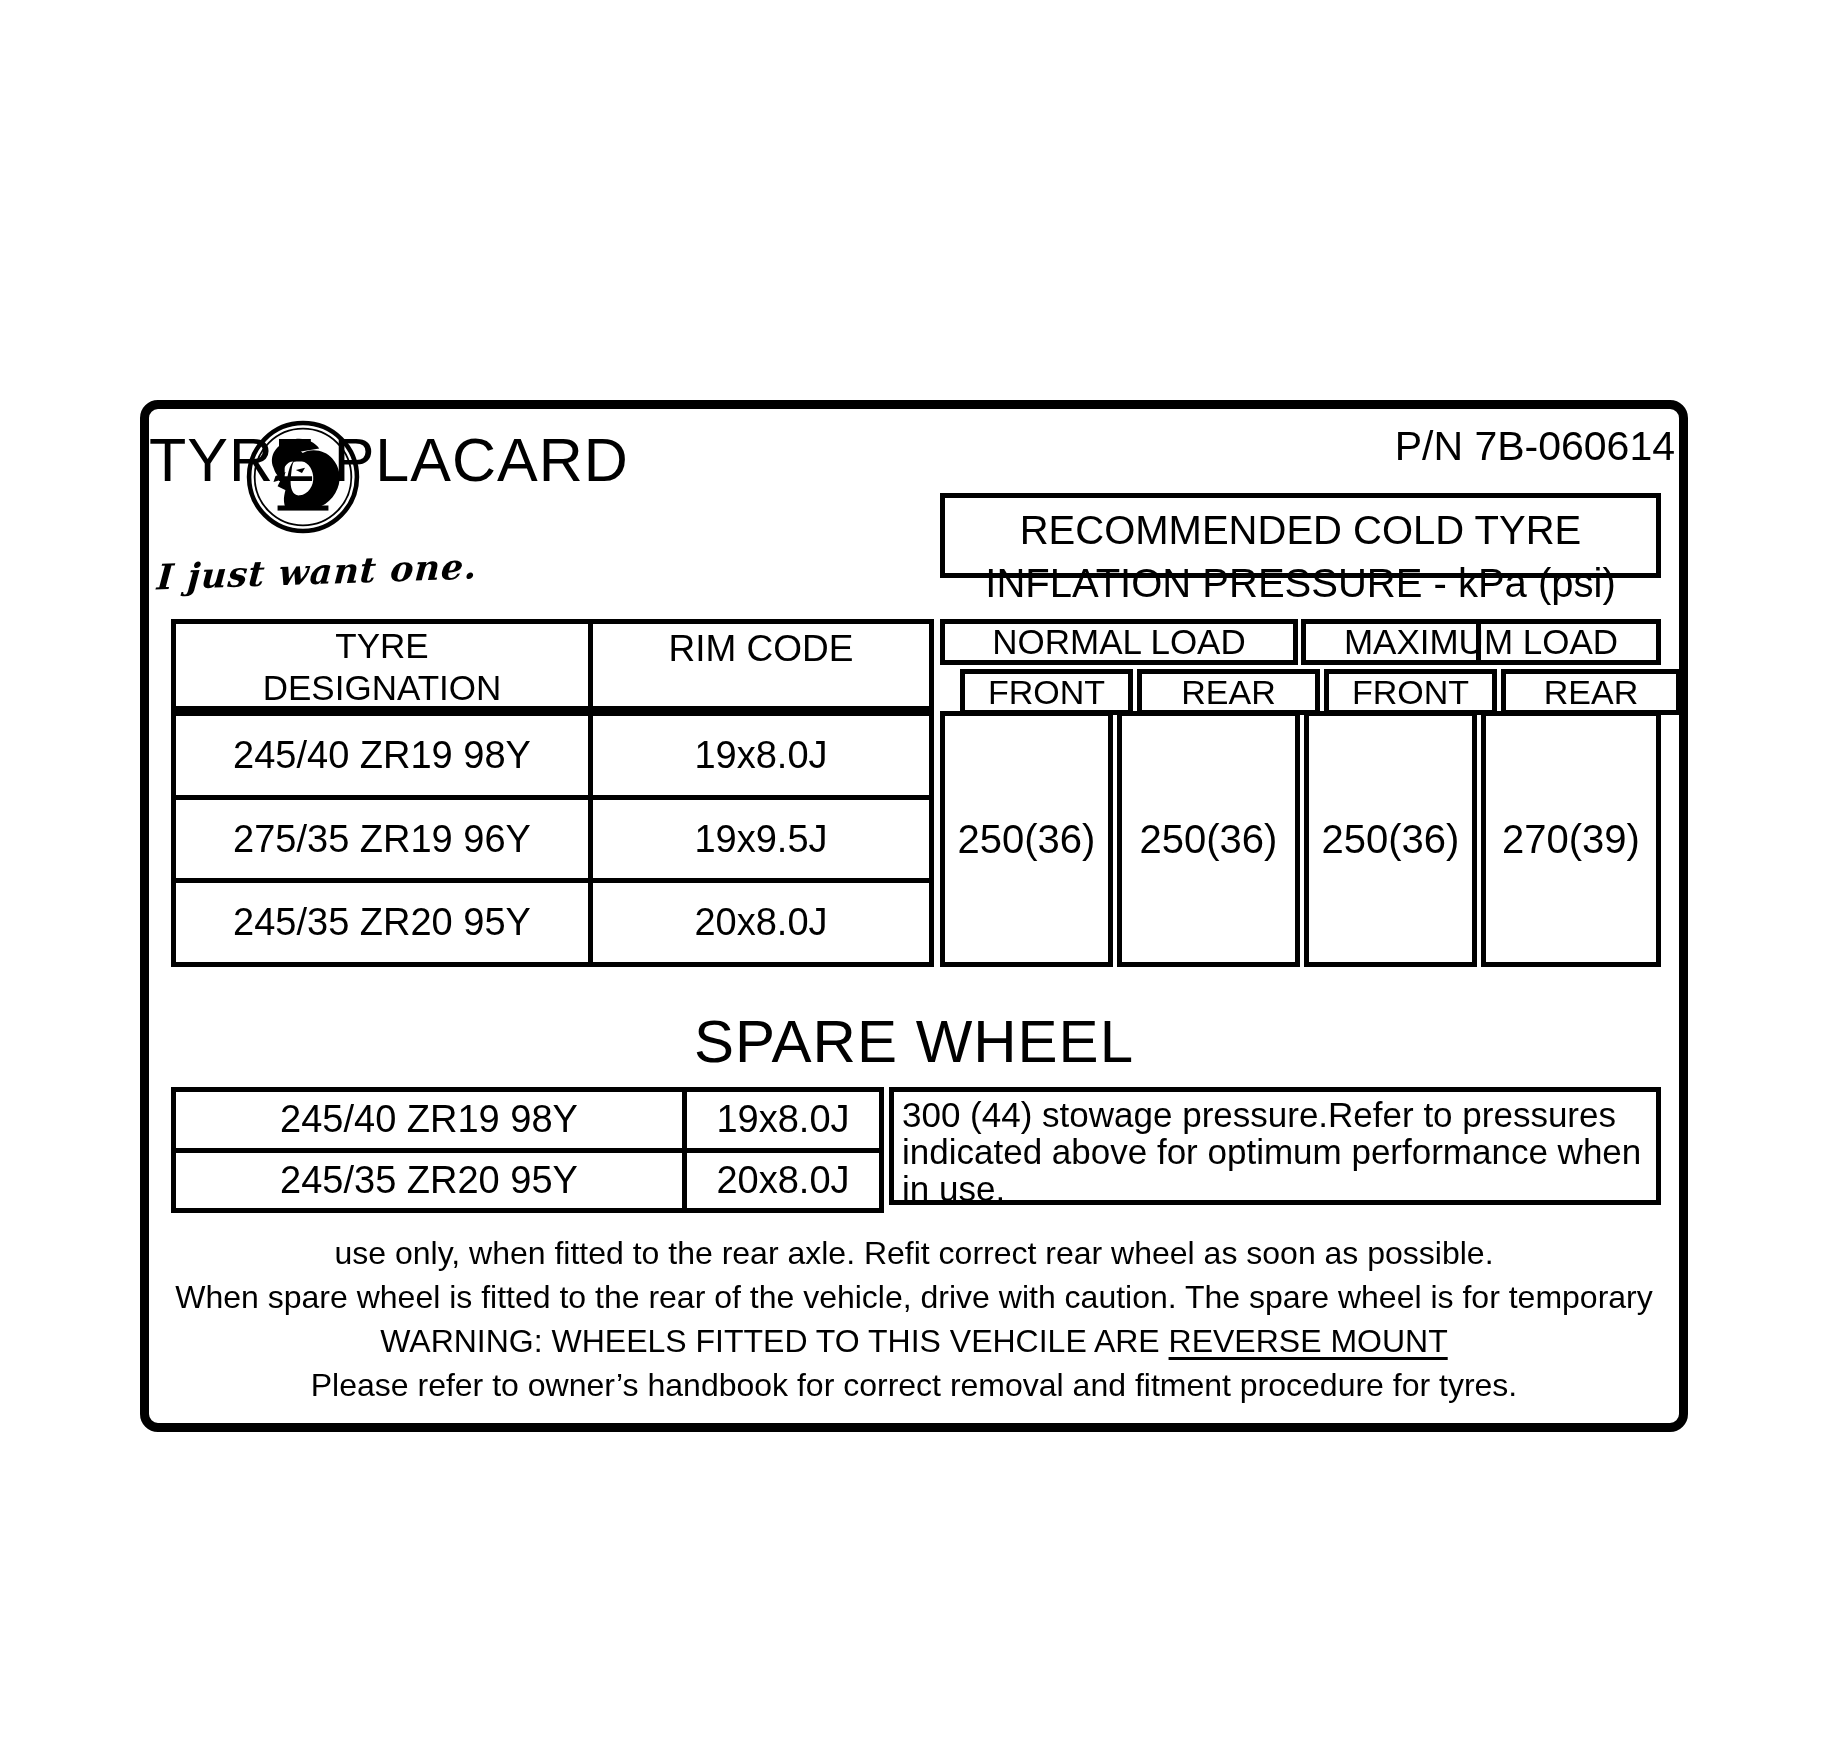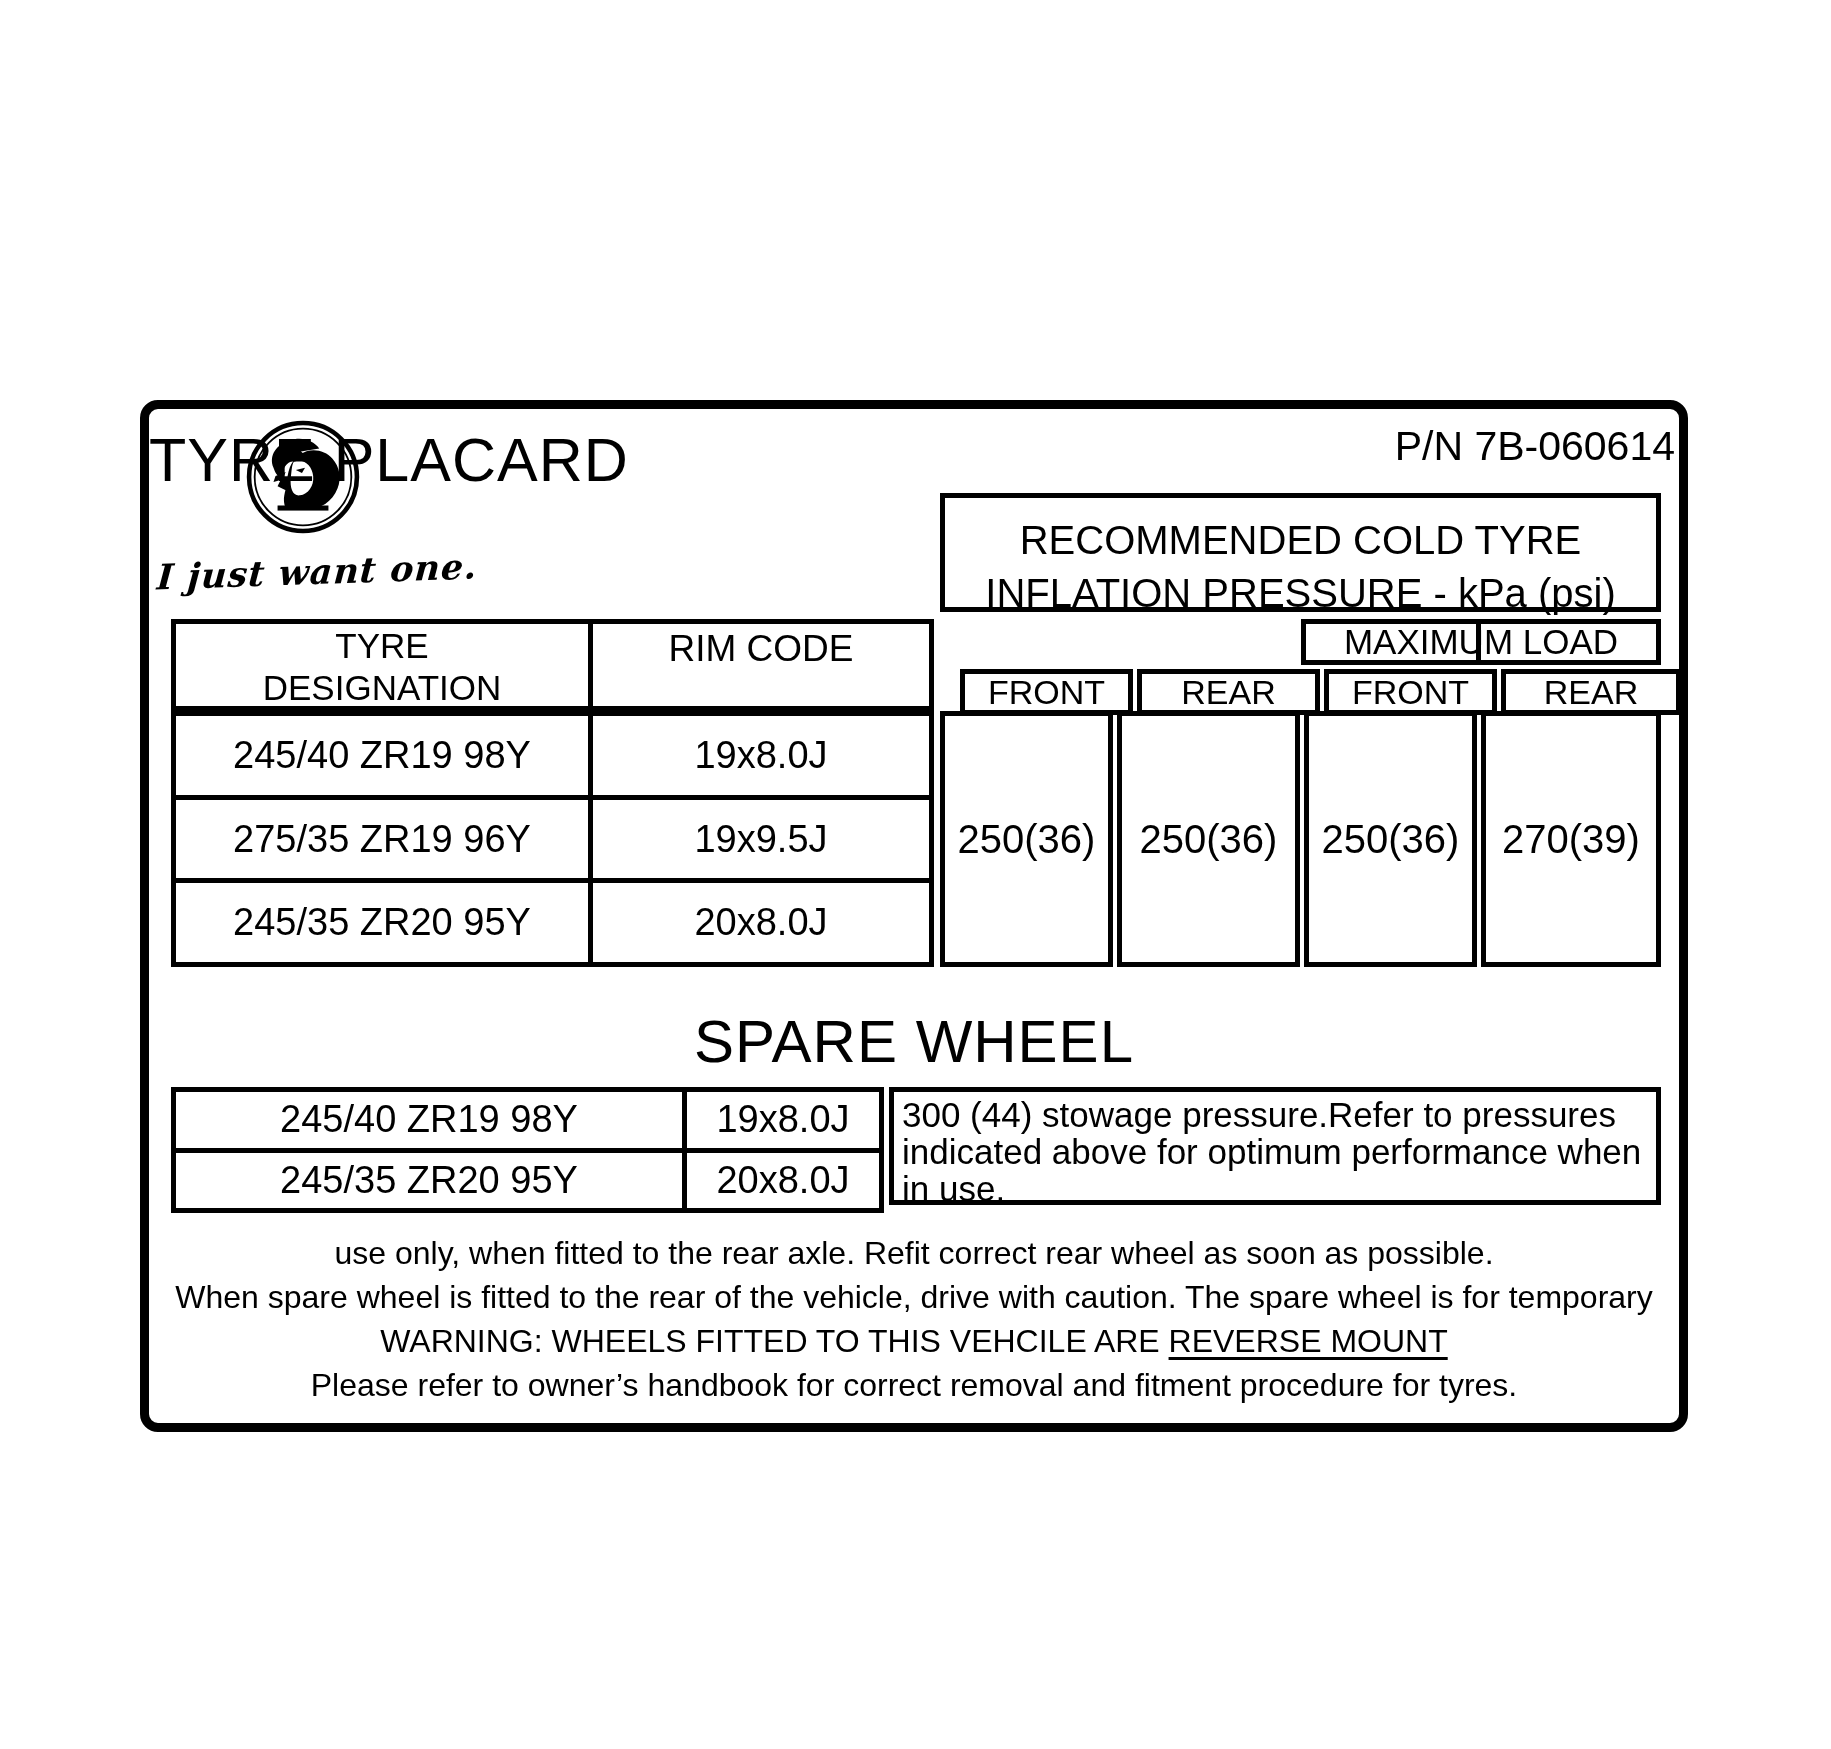--- a/index.html
+++ b/index.html
@@ -18,22 +18,22 @@
 
   .logo-wrap{left:96px;top:10px;width:116px;height:116px;}
   .slogan{
     left:8px;top:140px;width:430px;font-family:"DejaVu Serif", serif;
     font-style:italic;font-weight:700;font-size:35px;letter-spacing:1px;
     transform:rotate(-2deg) skewX(-6deg);white-space:nowrap;
   }
   .title{left:0;right:0;top:16px;text-align:left;font-size:61px;letter-spacing:1px;white-space:nowrap;}
   .part-number{right:4px;top:14px;font-size:41px;white-space:nowrap;}
 
-  .pressure-header{left:791px;top:84px;width:721px;height:119px;
-    font-size:40px;line-height:53px;padding-top:16px;text-align:center;}
+  .pressure-header{left:791px;top:84px;width:721px;height:85px;
+    font-size:40px;line-height:53px;padding-top:6px;text-align:center;}
 
   .left-header{left:22px;top:210px;width:763px;height:92px;display:flex;}
   .left-header .c1{width:417px;border-right:5px solid #000;box-sizing:border-box;
     font-size:35px;line-height:42px;text-align:center;padding-top:1px;}
   .left-header .c2{flex:1;font-size:37px;text-align:center;padding-top:4px;}
 
   .load-hd{top:210px;height:46px;font-size:35px;}
   .axle-hd{top:260px;height:46px;font-size:34px;margin-left:20px;}
   .tick{left:1327px;top:210px;width:5px;height:46px;background:#000;}
 
@@ -88,20 +88,21 @@
   </div>
 
   <div class="box left-header">
     <div class="c1">
       <div>TYRE</div>
       <div>DESIGNATION</div>
     </div>
     <div class="c2">RIM CODE</div>
   </div>
 
+  <div class="box center load-hd" style="left:791px;width:358px;">NORMAL LOAD</div>
   <div class="box center load-hd" style="left:1152px;width:360px;">MAXIMUM LOAD</div>
   <div class="abs tick"></div>
 
   <div class="box center axle-hd" style="left:791px;width:173px;">FRONT</div>
   <div class="box center axle-hd" style="left:968px;width:183px;">REAR</div>
   <div class="box center axle-hd" style="left:1155px;width:173px;">FRONT</div>
   <div class="box center axle-hd" style="left:1332px;width:180px;">REAR</div>
 
   <div class="box rows-box">
     <div class="t-row">

